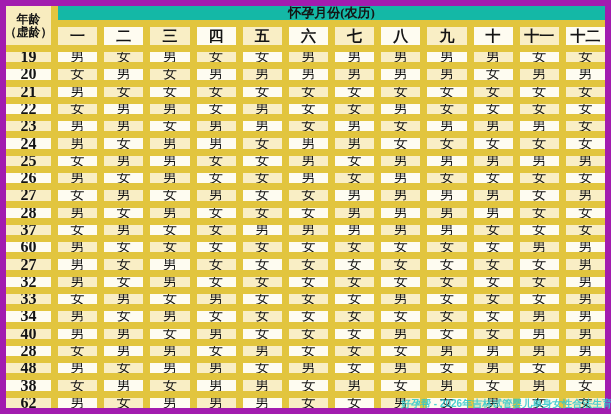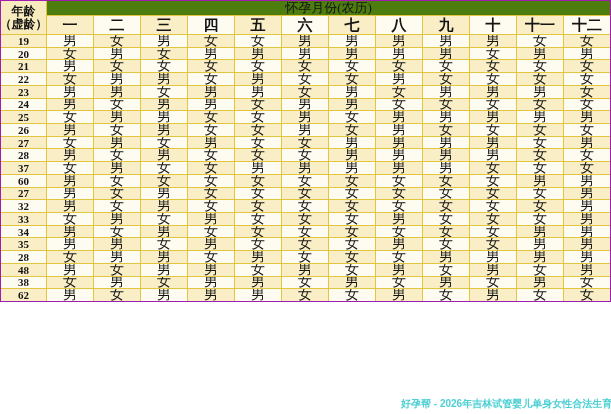--- a/index.html
+++ b/index.html
@@ -6,43 +6,43 @@
   .chart {
     position:relative;
     width:611px; height:414px;
     font-family:"Liberation Serif","DejaVu Serif",serif;
     overflow:hidden;
   }
   .grid {
     display:grid;
     grid-template-columns:45px repeat(12, 1fr);
     grid-template-rows:14px 18px repeat(21, 1fr);
-    gap:1px;
+    gap:7px;
     background:#e2c53e;            
-    border:1px solid #a21caf;
-    width:611px; height:302px;
+    border:6px solid #a21caf;
+    width:611px; height:414px;
     box-sizing:border-box;
   }
   .cell {
     display:flex; align-items:center; justify-content:center;
     color:#141414; overflow:hidden; white-space:nowrap;
   }
   .bg-cream { background:#f9eec5; }
   .bg-light { background:#fefcf1; }
   .age-header {
     grid-column:1; grid-row:1 / span 2;
     flex-direction:column; line-height:1.05;
     font-weight:bold; font-size:12px; background:#f8ecbf;
   }
   .title-cell {
     grid-column:2 / span 12; grid-row:1;
-    font-weight:normal; font-size:13px; background:#4d7c0f;
+    font-weight:bold; font-size:13px; background:#14b8a6;
   }
   .month-cell { font-weight:bold; font-size:15px; }
-  .age-cell   { font-weight:bold; font-size:11px; }
+  .age-cell   { font-weight:bold; font-size:16px; }
   .val-cell   { font-size:14px; }
   .watermark {
     position:absolute; left:401px; top:397px;
     font-family:"Liberation Sans","DejaVu Sans",sans-serif;
     font-size:10px; font-weight:bold;
     color:#2fc7cd; opacity:0.85;
     white-space:nowrap; pointer-events:none;
   }
 </style>
 </head>
@@ -269,21 +269,21 @@
       <div class="cell val-cell bg-cream">男</div>
       <div class="cell val-cell bg-light">女</div>
       <div class="cell val-cell bg-cream">女</div>
       <div class="cell val-cell bg-light">女</div>
       <div class="cell val-cell bg-cream">女</div>
       <div class="cell val-cell bg-light">女</div>
       <div class="cell val-cell bg-cream">女</div>
       <div class="cell val-cell bg-light">女</div>
       <div class="cell val-cell bg-cream">男</div>
       <div class="cell val-cell bg-light">男</div>
-      <div class="cell age-cell bg-cream">35</div>
+      <div class="cell age-cell bg-cream">40</div>
       <div class="cell val-cell bg-light">男</div>
       <div class="cell val-cell bg-cream">男</div>
       <div class="cell val-cell bg-light">女</div>
       <div class="cell val-cell bg-cream">男</div>
       <div class="cell val-cell bg-light">女</div>
       <div class="cell val-cell bg-cream">女</div>
       <div class="cell val-cell bg-light">女</div>
       <div class="cell val-cell bg-cream">男</div>
       <div class="cell val-cell bg-light">女</div>
       <div class="cell val-cell bg-cream">女</div>

